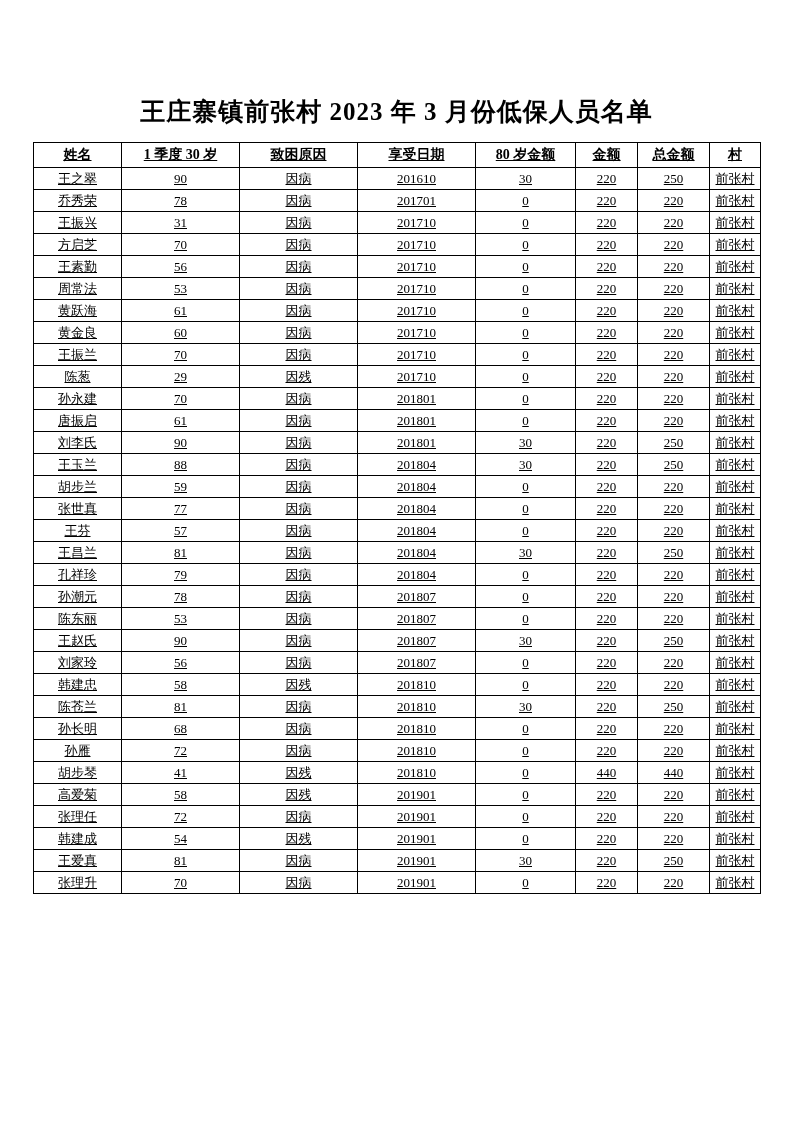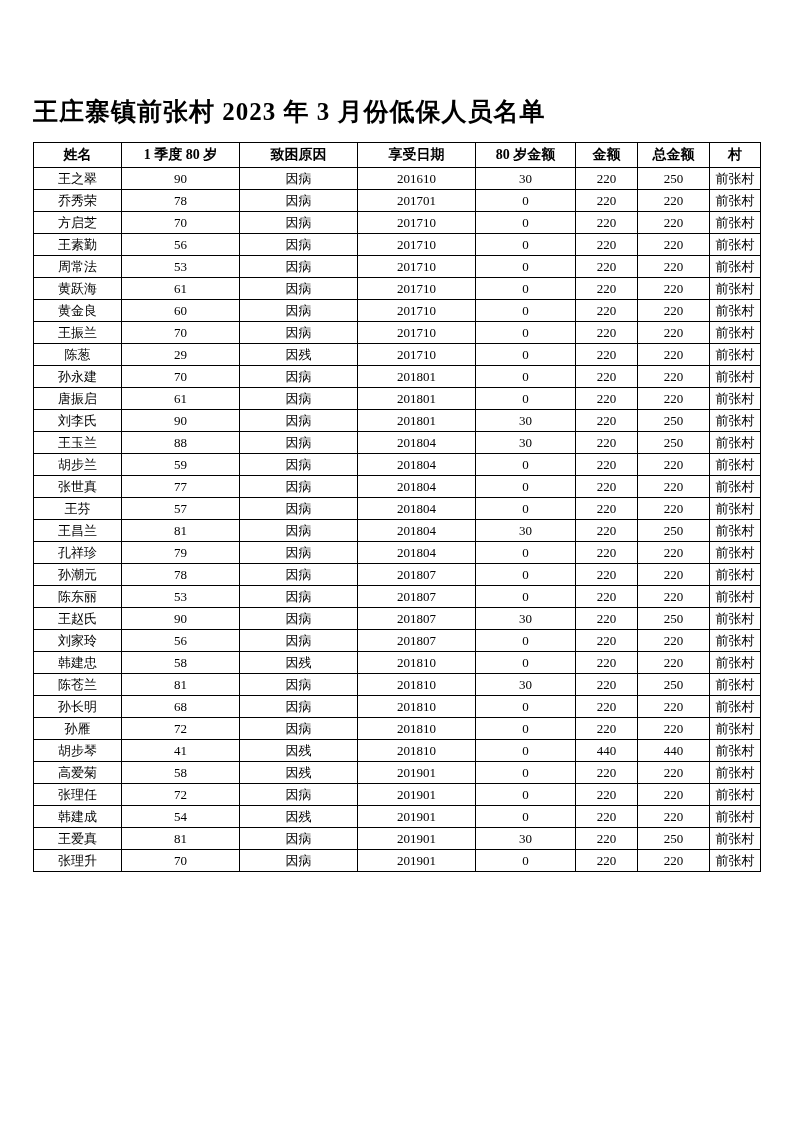--- a/index.html
+++ b/index.html
@@ -14,31 +14,33 @@
     color: #000000;
   }
   .page {
     width: 793px;
     height: 1122px;
     box-sizing: border-box;
     padding: 95px 33px 0 33px;
     position: relative;
   }
   .doc-title {
+    text-align: center;
     font-size: 25px;
     font-weight: bold;
     letter-spacing: 1px;
     margin: 0 0 14px 0;
     font-family: "Liberation Serif", "DejaVu Serif", serif;
   }
   table.roster {
     border-collapse: collapse;
     width: 727px;
     margin: 4px auto;
     table-layout: fixed;
+    text-decoration: underline;
   }
   table.roster th,
   table.roster td {
     border: 1px solid #000000;
     text-align: center;
     font-size: 13px;
     height: 21px;
     line-height: 21px;
     padding: 0 2px;
     overflow: hidden;
@@ -76,21 +78,21 @@
       <col class="c-reason">
       <col class="c-date">
       <col class="c-amt80">
       <col class="c-amount">
       <col class="c-total">
       <col class="c-village">
     </colgroup>
     <thead>
       <tr>
         <th>姓名</th>
-        <th>1 季度 80 岁</th>
+        <th>1 季度 30 岁</th>
         <th>致困原因</th>
         <th>享受日期</th>
         <th>80 岁金额</th>
         <th>金额</th>
         <th>总金额</th>
         <th>村</th>
       </tr>
     </thead>
     <tbody id="roster-body">
         <tr>
@@ -107,20 +109,30 @@
           <td>乔秀荣</td>
           <td>78</td>
           <td>因病</td>
           <td>201701</td>
           <td>0</td>
           <td>220</td>
           <td>220</td>
           <td>前张村</td>
         </tr>
         <tr>
+          <td>王振兴</td>
+          <td>31</td>
+          <td>因病</td>
+          <td>201710</td>
+          <td>0</td>
+          <td>220</td>
+          <td>220</td>
+          <td>前张村</td>
+        </tr>
+        <tr>
           <td>方启芝</td>
           <td>70</td>
           <td>因病</td>
           <td>201710</td>
           <td>0</td>
           <td>220</td>
           <td>220</td>
           <td>前张村</td>
         </tr>
         <tr>

